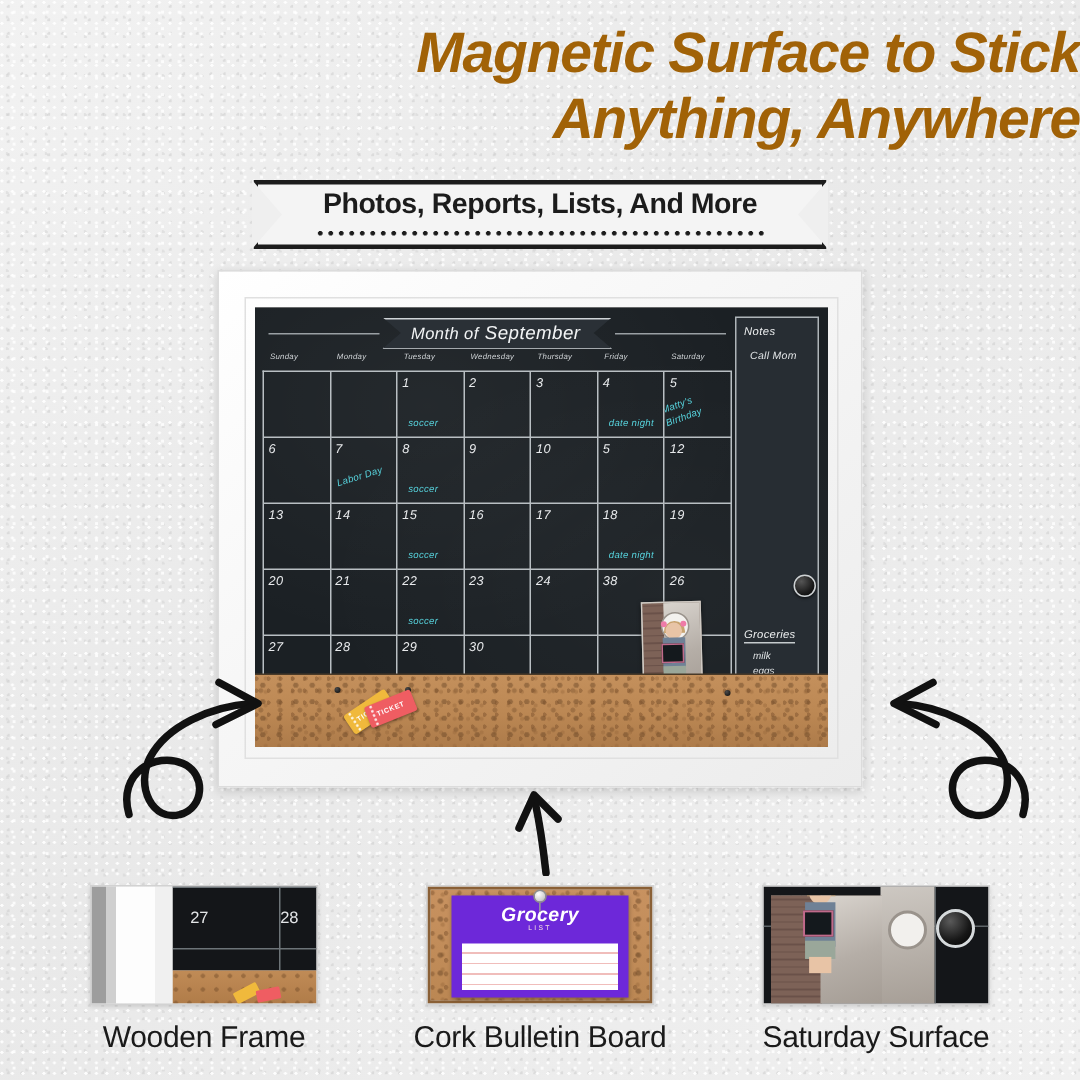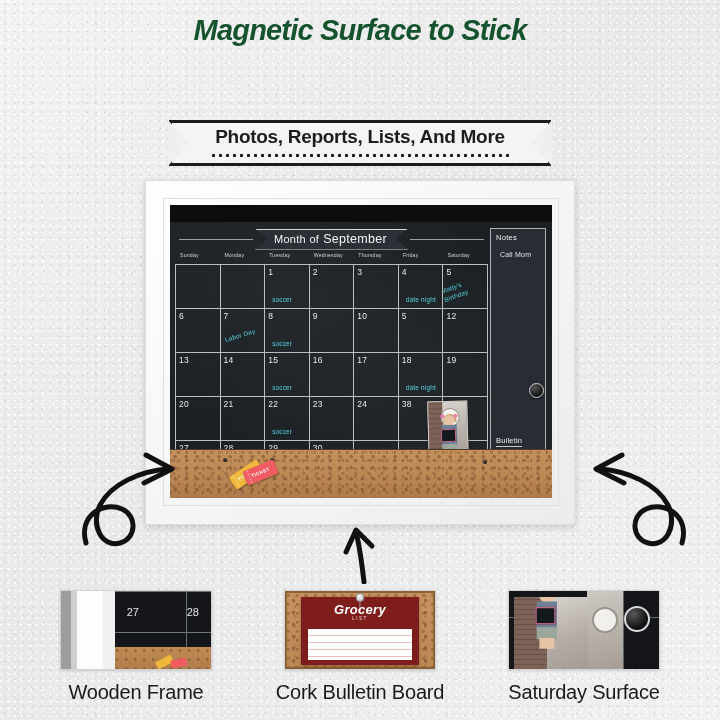--- a/index.html
+++ b/index.html
@@ -23,27 +23,27 @@
       radial-gradient(circle at 85% 74%, rgba(255,255,255,0.8) 0 1px, transparent 1px),
       radial-gradient(circle at 37% 88%, rgba(210,210,210,0.5) 0 1px, transparent 1px),
       linear-gradient(135deg, #f2f2f2 0%, #e9e9e9 45%, #f0f0f0 100%);
     background-size: 7px 7px, 9px 9px, 11px 11px, 13px 13px, 100% 100%;
   }
 
   
   .headline {
     position: absolute;
     top: 14px; left: 0; right: 0;
-    text-align: center;
-    font-size: 29px;
+    text-align: right;
+    font-size: 38px;
     line-height: 1.17;
     font-weight: bold;
     font-style: italic;
     letter-spacing: -0.8px;
-    color: #14532d;
+    color: #a16207;
   }
 
   
   .ribbon-wrap {
     position: absolute;
     top: 120px; left: 50%;
     transform: translateX(-50%);
     width: 382px; height: 46px;
   }
   .ribbon {
@@ -96,28 +96,29 @@
   .board-inner {
     position: relative;
     width: 100%; height: 100%;
     background: #0d0d0d;
     overflow: hidden;
   }
 
   
   .chalkboard {
     position: absolute;
-    left: 0; top: 17px; right: 0;
+    left: 0; top: 0; right: 0;
     height: 263px;
     background:
       radial-gradient(ellipse at 30% 25%, rgba(255,255,255,0.045), transparent 58%),
       radial-gradient(ellipse at 72% 70%, rgba(255,255,255,0.03), transparent 60%),
       #1b2024;
     padding: 4px 5px 0 5px;
     display: flex;
+    font-style: italic;
   }
   .cal-main { flex: 1; display: flex; flex-direction: column; min-width: 0; }
 
   
   .month-banner-row {
     height: 26px;
     display: flex; align-items: center;
     padding: 0 4px;
   }
   .mb-rule { flex: 1; height: 1px; background: #9aa0a4; }
@@ -368,21 +369,21 @@
   .t2-cork { position: absolute; inset: 0;
     background:
       radial-gradient(circle at 15% 25%, rgba(120,78,42,0.45) 0 1.4px, transparent 1.7px),
       radial-gradient(circle at 55% 65%, rgba(90,58,30,0.42) 0 1.7px, transparent 2px),
       radial-gradient(circle at 82% 35%, rgba(150,102,58,0.4) 0 1.3px, transparent 1.6px),
       linear-gradient(180deg, #c89260 0%, #bb8753 100%);
     background-size: 9px 9px, 12px 12px, 10px 10px, 100% 100%;
     border: 2px solid #8a6036; }
   .t2-card {
     position: absolute; left: 16px; top: 6px; right: 16px; bottom: 4px;
-    background: #7f1d1d;
+    background: #6d28d9;
     box-shadow: 0 1px 3px rgba(0,0,0,0.3);
   }
   .t2-title { text-align: center; color: #fff; font-size: 13px; font-style: italic; font-weight: bold; margin-top: 5px; letter-spacing: 0.3px; }
   .t2-sub { text-align: center; color: #f6e2e0; font-size: 4.5px; letter-spacing: 1.5px; margin-top: -1px; }
   .t2-sheet {
     position: absolute; left: 7px; right: 7px; top: 32px; bottom: 5px;
     background: #fff;
     background-image: repeating-linear-gradient(180deg, transparent 0 6px, #f0bdbb 6px 7px);
   }
   .t2-pin {
@@ -406,20 +407,21 @@
   .t3-mirror { position: absolute; left: 83px; top: 16px; width: 26px; height: 26px; border-radius: 50%; background: #f2f0ed; border: 2px solid #9a938c; }
   .t3-strip { position: absolute; left: 78px; top: 0; width: 36px; height: 100%; background: linear-gradient(170deg, #cdc8c2, #a69e96); }
 </style>
 </head>
 <body>
 
 <div id="page"></div>
 
 <div class="headline">
   <div>Magnetic Surface to Stick</div>
+  <div>Anything, Anywhere</div>
 </div>
 
 <div class="ribbon-wrap">
   <div class="ribbon">
     <div class="ribbon-text">Photos, Reports, Lists, And More</div>
     <div class="ribbon-dots"></div>
   </div>
   <div class="ribbon-notch left"></div>
   <div class="ribbon-notch right"></div>
 </div>
@@ -565,21 +567,21 @@
             <div class="cal-cell">
               <div class="cal-num"></div>
             </div>
           </div>
       </div>
 
       <div class="notes-panel">
         <div class="np-title">Notes</div>
         <div class="np-item">Call Mom</div>
         <div class="np-sec">
-          <div class="np-sec-title">Bulletin</div>
+          <div class="np-sec-title">Groceries</div>
           <div class="np-list" id="grocery-list">
               <div>milk</div>
               <div>eggs</div>
               <div>lettuce</div>
             </div>
         </div>
       </div>
     </div>
 
     <div class="magnet"></div>

